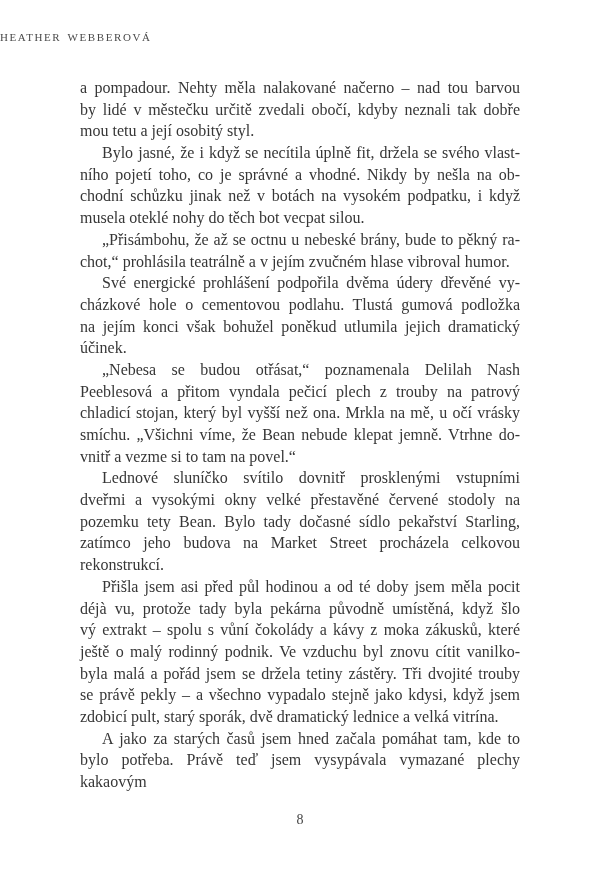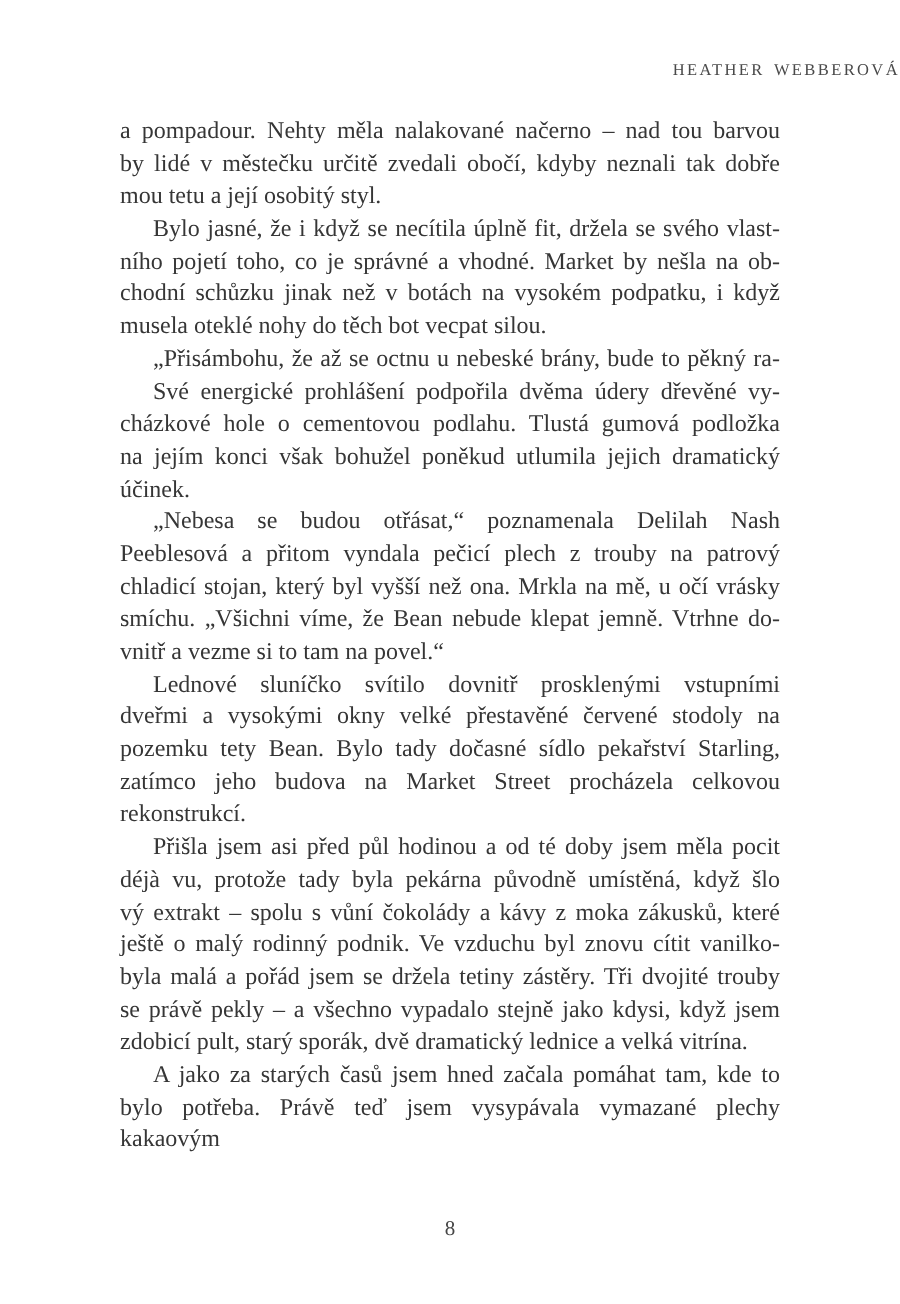--- a/index.html
+++ b/index.html
@@ -9,24 +9,24 @@
   body {
     width: 600px;
     height: 869px;
     position: relative;
     background: #ffffff;
     font-family: "Liberation Serif", "DejaVu Serif", serif;
     overflow: hidden;
   }
   .running-header {
     position: absolute;
-    top: 41px;
+    top: 31px;
     left: 0;
     width: 600px;
-    text-align: right;
+    text-align: left;
     font-size: 11px;
     letter-spacing: 1.6px;
     word-spacing: 2px;
     color: #4a4a4a;
     font-weight: normal;
   }
   .text-block {
     position: absolute;
     top: 77px;
     left: 80px;
@@ -70,26 +70,27 @@
   <div class="running-header">HEATHER WEBBEROVÁ</div>
 
   <div class="text-block">
       <div class="paragraph">
         <div class="line">a pompadour. Nehty měla nalakované načerno – nad tou barvou</div>
         <div class="line">by lidé v městečku určitě zvedali obočí, kdyby neznali tak dobře</div>
         <div class="line last">mou tetu a její osobitý styl.</div>
       </div>
       <div class="paragraph">
         <div class="line indent">Bylo jasné, že i když se necítila úplně fit, držela se svého vlast-</div>
-        <div class="line">ního pojetí toho, co je správné a vhodné. Market by nešla na ob-</div>
+        <div class="line">ního pojetí toho, co je správné a vhodné. Nikdy by nešla na ob-</div>
         <div class="line">chodní schůzku jinak než v botách na vysokém podpatku, i když</div>
         <div class="line last">musela oteklé nohy do těch bot vecpat silou.</div>
       </div>
       <div class="paragraph">
         <div class="line indent">„Přisámbohu, že až se octnu u nebeské brány, bude to pěkný ra-</div>
+        <div class="line last">chot,“ prohlásila teatrálně a v jejím zvučném hlase vibroval humor.</div>
       </div>
       <div class="paragraph">
         <div class="line indent">Své energické prohlášení podpořila dvěma údery dřevěné vy-</div>
         <div class="line">cházkové hole o cementovou podlahu. Tlustá gumová podložka</div>
         <div class="line">na jejím konci však bohužel poněkud utlumila jejich dramatický</div>
         <div class="line last">účinek.</div>
       </div>
       <div class="paragraph">
         <div class="line indent">„Nebesa se budou otřásat,“ poznamenala Delilah Nash</div>
         <div class="line">Peeblesová a přitom vyndala pečicí plech z trouby na patrový</div>

